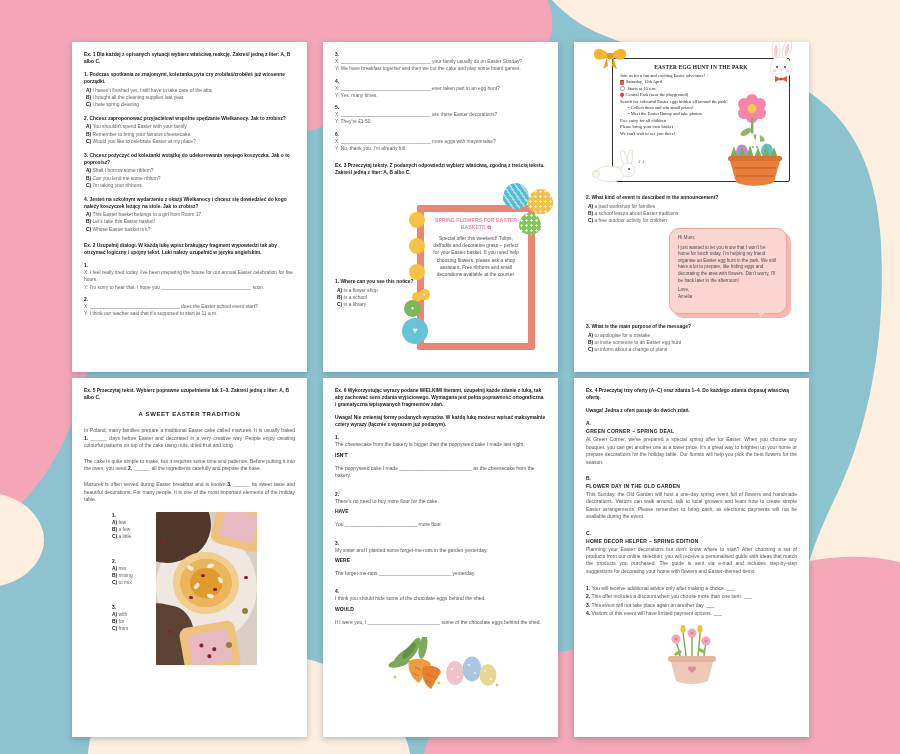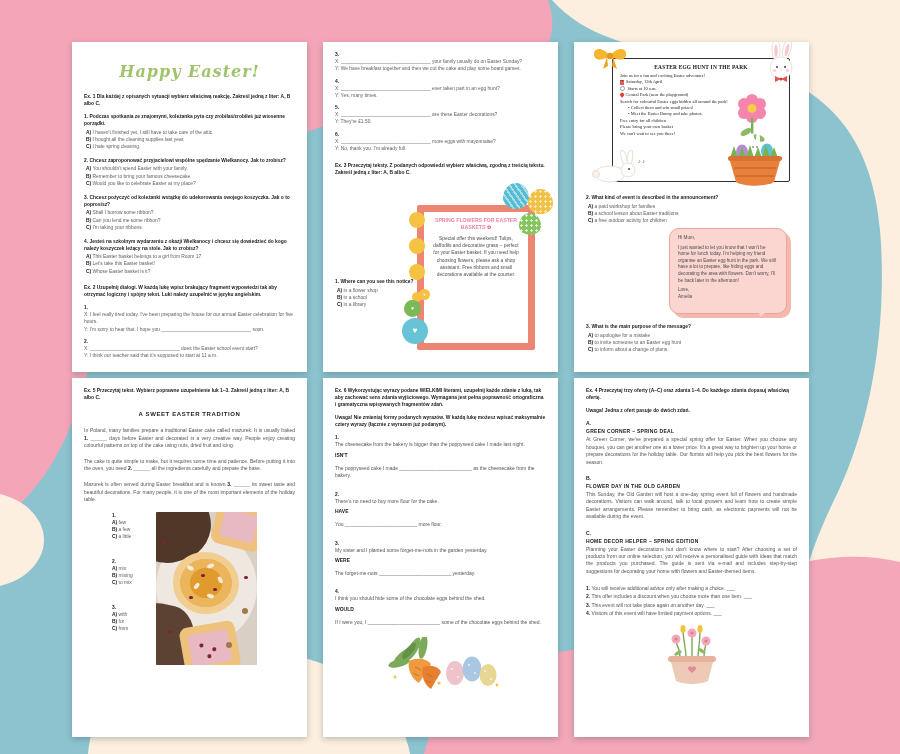--- a/index.html
+++ b/index.html
@@ -106,21 +106,20 @@
   <rect width="900" height="754" fill="#fcefe0"></rect>
   <path d="M0 0 H552 C584 36 634 50 714 60 C828 75 872 138 880 230 C888 328 870 424 838 492 C808 553 793 601 795 665 L797 754 H0 Z" fill="#8cc3cf"></path>
   <path d="M0 0 H548 C562 38 542 72 490 94 C422 122 344 106 278 146 C218 182 172 186 130 242 C94 290 98 386 54 460 C38 488 14 512 0 522 Z" fill="#f4a6b8"></path>
   <ellipse cx="-18" cy="540" rx="62" ry="48" fill="#fcefe0"></ellipse>
   <path d="M88 754 C92 700 132 660 206 652 C290 643 358 668 392 712 C402 726 408 742 410 754 Z" fill="#fcefe0"></path>
   <path d="M424 754 C436 700 480 664 560 652 C640 640 692 612 738 586 C782 561 848 549 900 562 L900 754 Z" fill="#f3a7b8"></path>
 </svg>
 
 <div class="pg p1">
  <div class="pad">
-  <div class="happy">Happy Easter!</div>
   <div class="xh">Ex. 1 Dla każdej z opisanych sytuacji wybierz właściwą reakcję. Zakreśl jedną z liter: A, B albo C.</div>
 
   <div class="qb">
     <div class="qt"><span>1.</span> <span>Podczas spotkania ze znajomymi, koleżanka pyta czy zrobiłaś/zrobiłeś już wiosenne porządki.</span></div>
     <div class="orow tx"><span class="b">A)</span> <span>I haven't finished yet, I still have to take care of the attic.</span></div>
     <div class="orow tx"><span class="b">B)</span> <span>I bought all the cleaning supplies last year.</span></div>
     <div class="orow tx"><span class="b">C)</span> <span>I hate spring cleaning.</span></div>
   </div>
   <div class="qb">
     <div class="qt"><span>2.</span> <span>Chcesz zaproponować przyjacielowi wspólne spędzanie Wielkanocy. Jak to zrobisz?</span></div>

